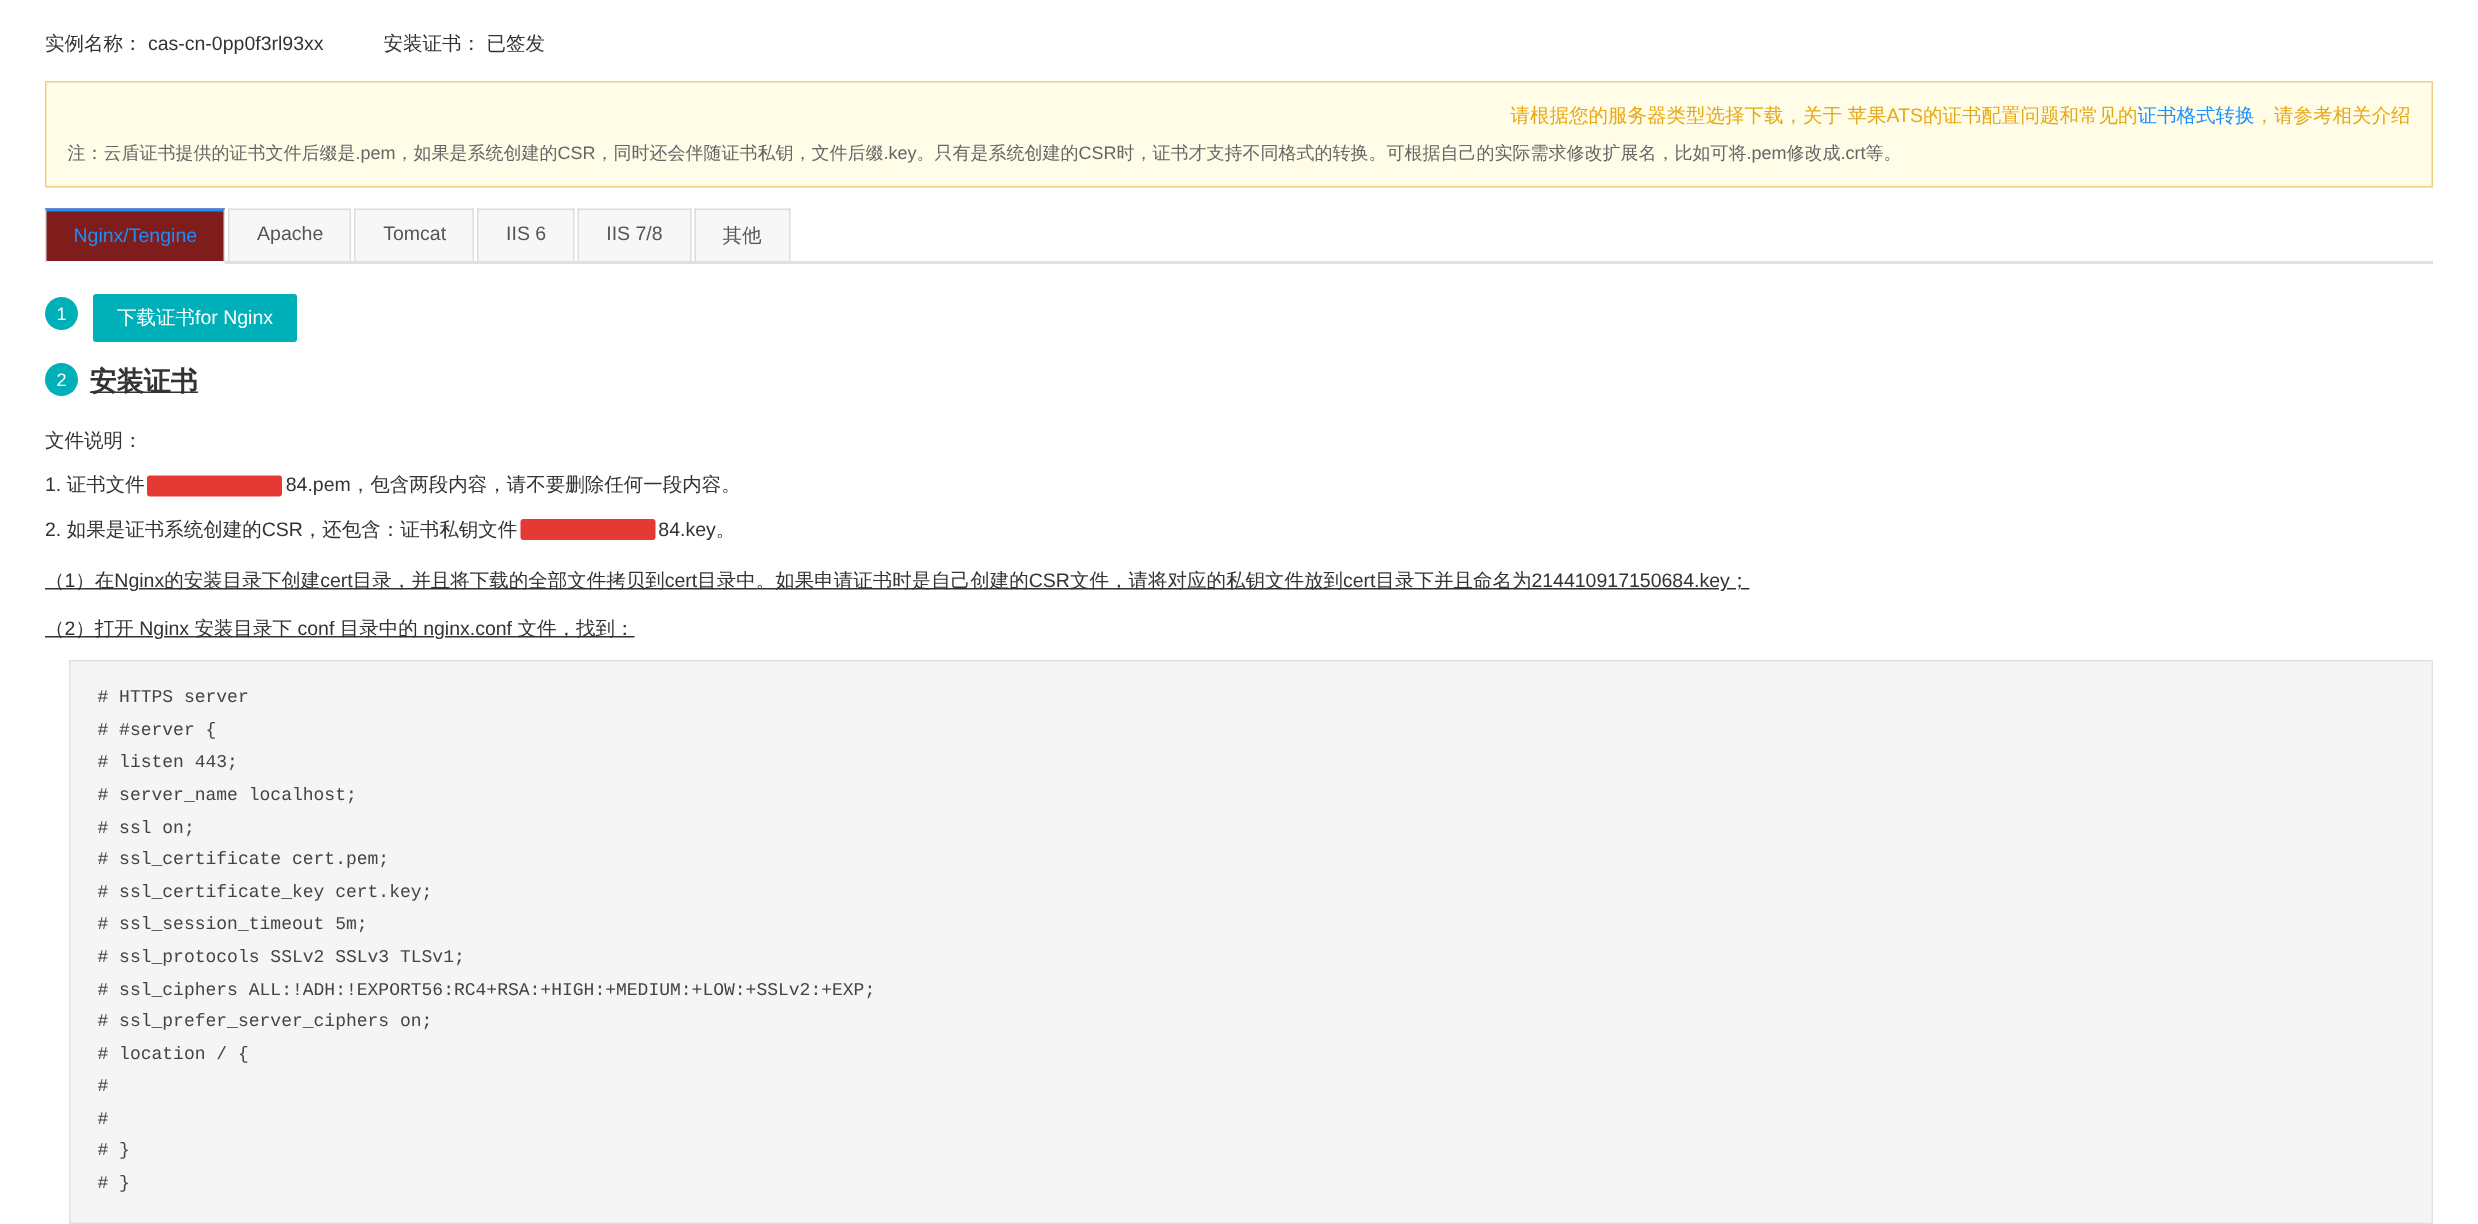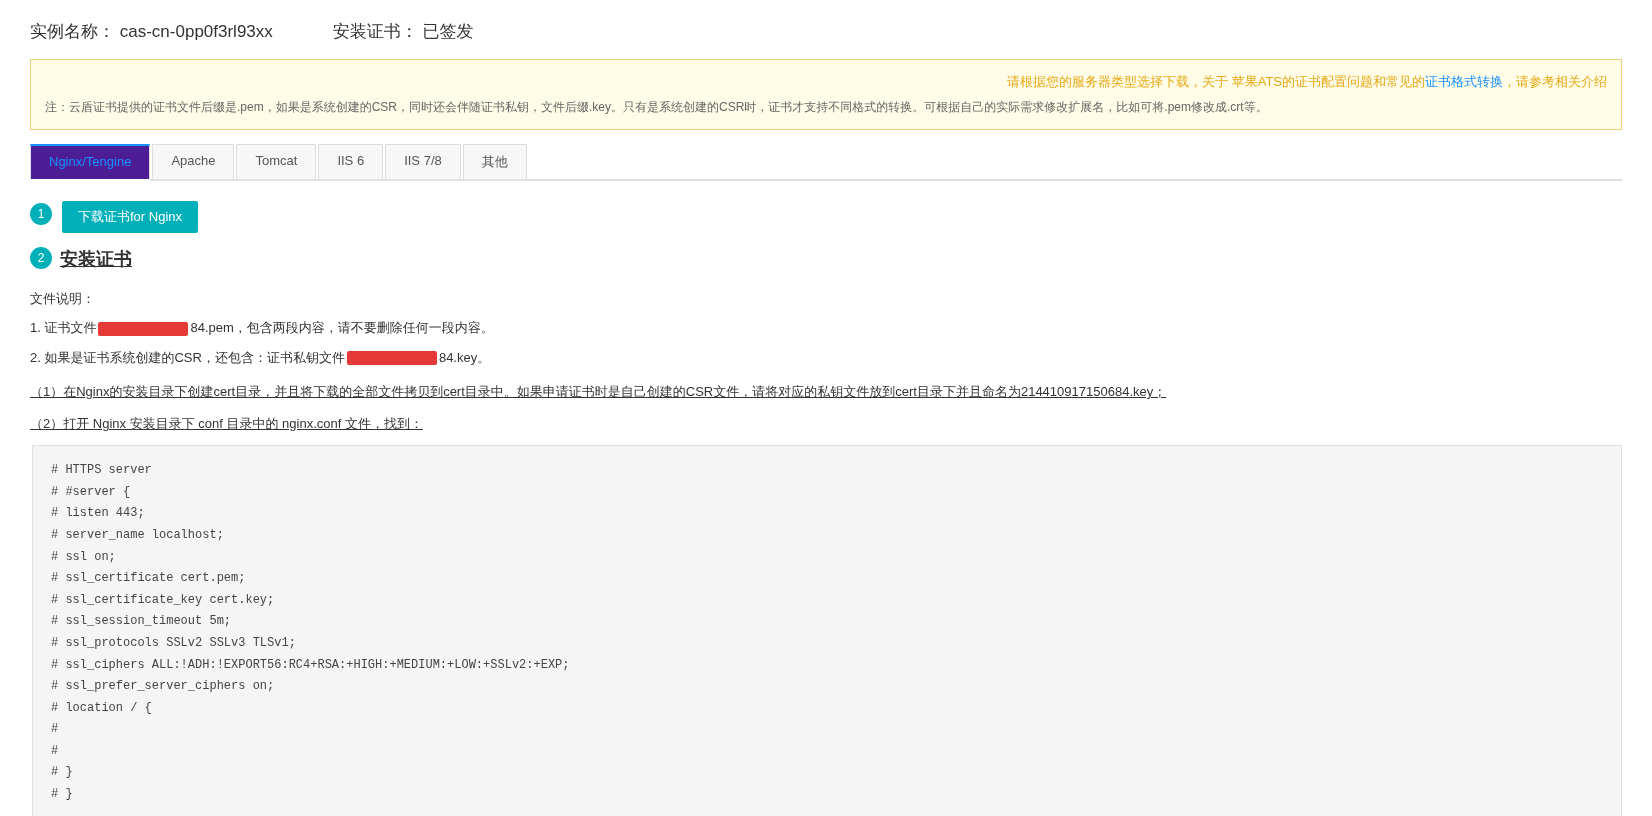--- a/index.html
+++ b/index.html
@@ -9,23 +9,23 @@
       color: #333;
       background: #fff;
     }
 
     .page-container {
       padding: 20px 30px;
     }
 
     .instance-info {
       display: flex;
-      gap: 60px;
+      gap: 40px;
       margin-bottom: 16px;
-      font-size: 17px;
+      font-size: 13px;
       color: #333;
     }
 
     .alert-box {
       background: #fffde7;
       border: 1px solid #f0d080;
       padding: 10px 14px;
       margin-bottom: 14px;
       font-size: 12px;
       color: #666;
@@ -57,21 +57,21 @@
       font-size: 13px;
       color: #555;
       border: 1px solid #ddd;
       border-bottom: none;
       background: #f7f7f7;
       margin-right: 2px;
       user-select: none;
     }
 
     .tab.active {
-      background: #4c1d95;
+      background: #7f1d1d;
       color: #1890ff;
       border-top: 2px solid #1890ff;
       border-bottom: 2px solid #fff;
       margin-bottom: -2px;
     }
 
     .step-row {
       display: flex;
       align-items: flex-start;
       margin-bottom: 14px;
@@ -160,21 +160,21 @@
     }
 
     .code-block {
       background: #f5f5f5;
       border: 1px solid #e0e0e0;
       padding: 14px 18px;
       font-family: Consolas, "Courier New", monospace;
       font-size: 12px;
       color: #444;
       line-height: 1.8;
-      margin: 8px 0 14px 2px;
+      margin: 8px 0 14px 16px;
       white-space: pre;
       overflow-x: auto;
     }
   </style>
 </head>
 <body>
 
 <div class="page-container">
 
   <div class="instance-info">

